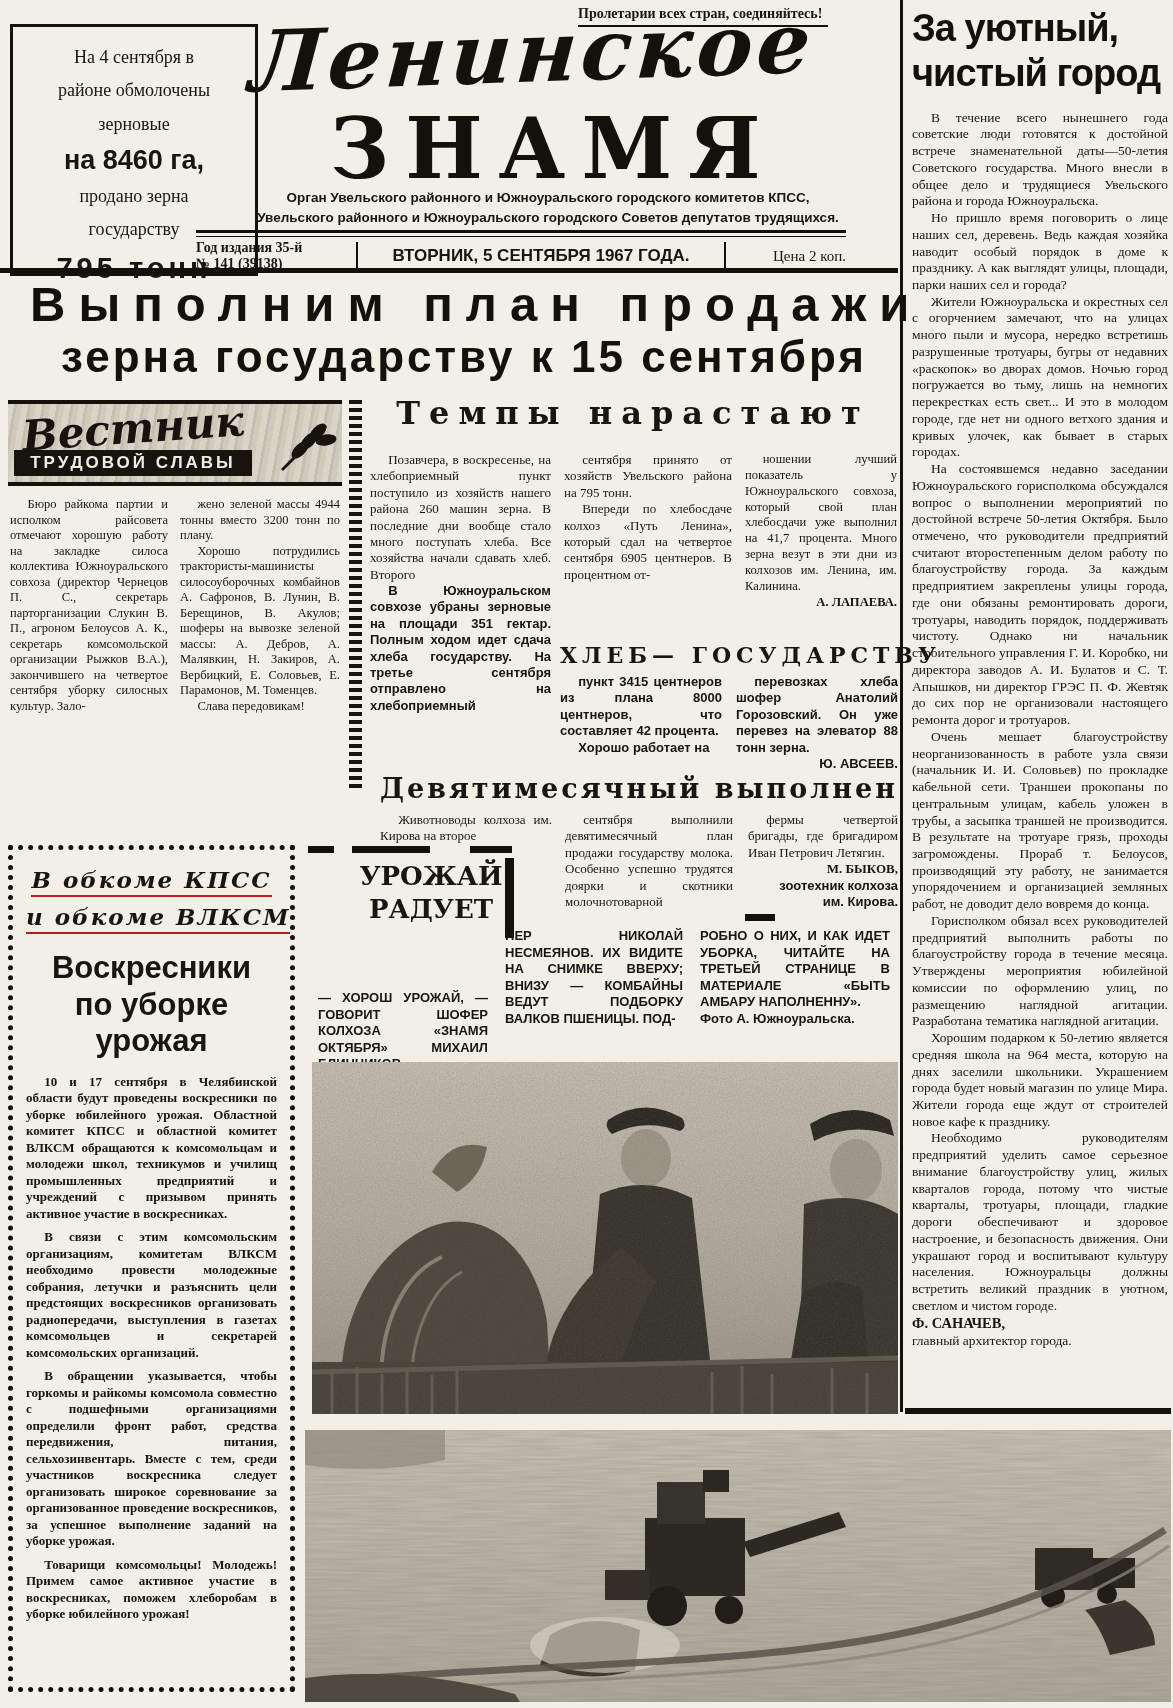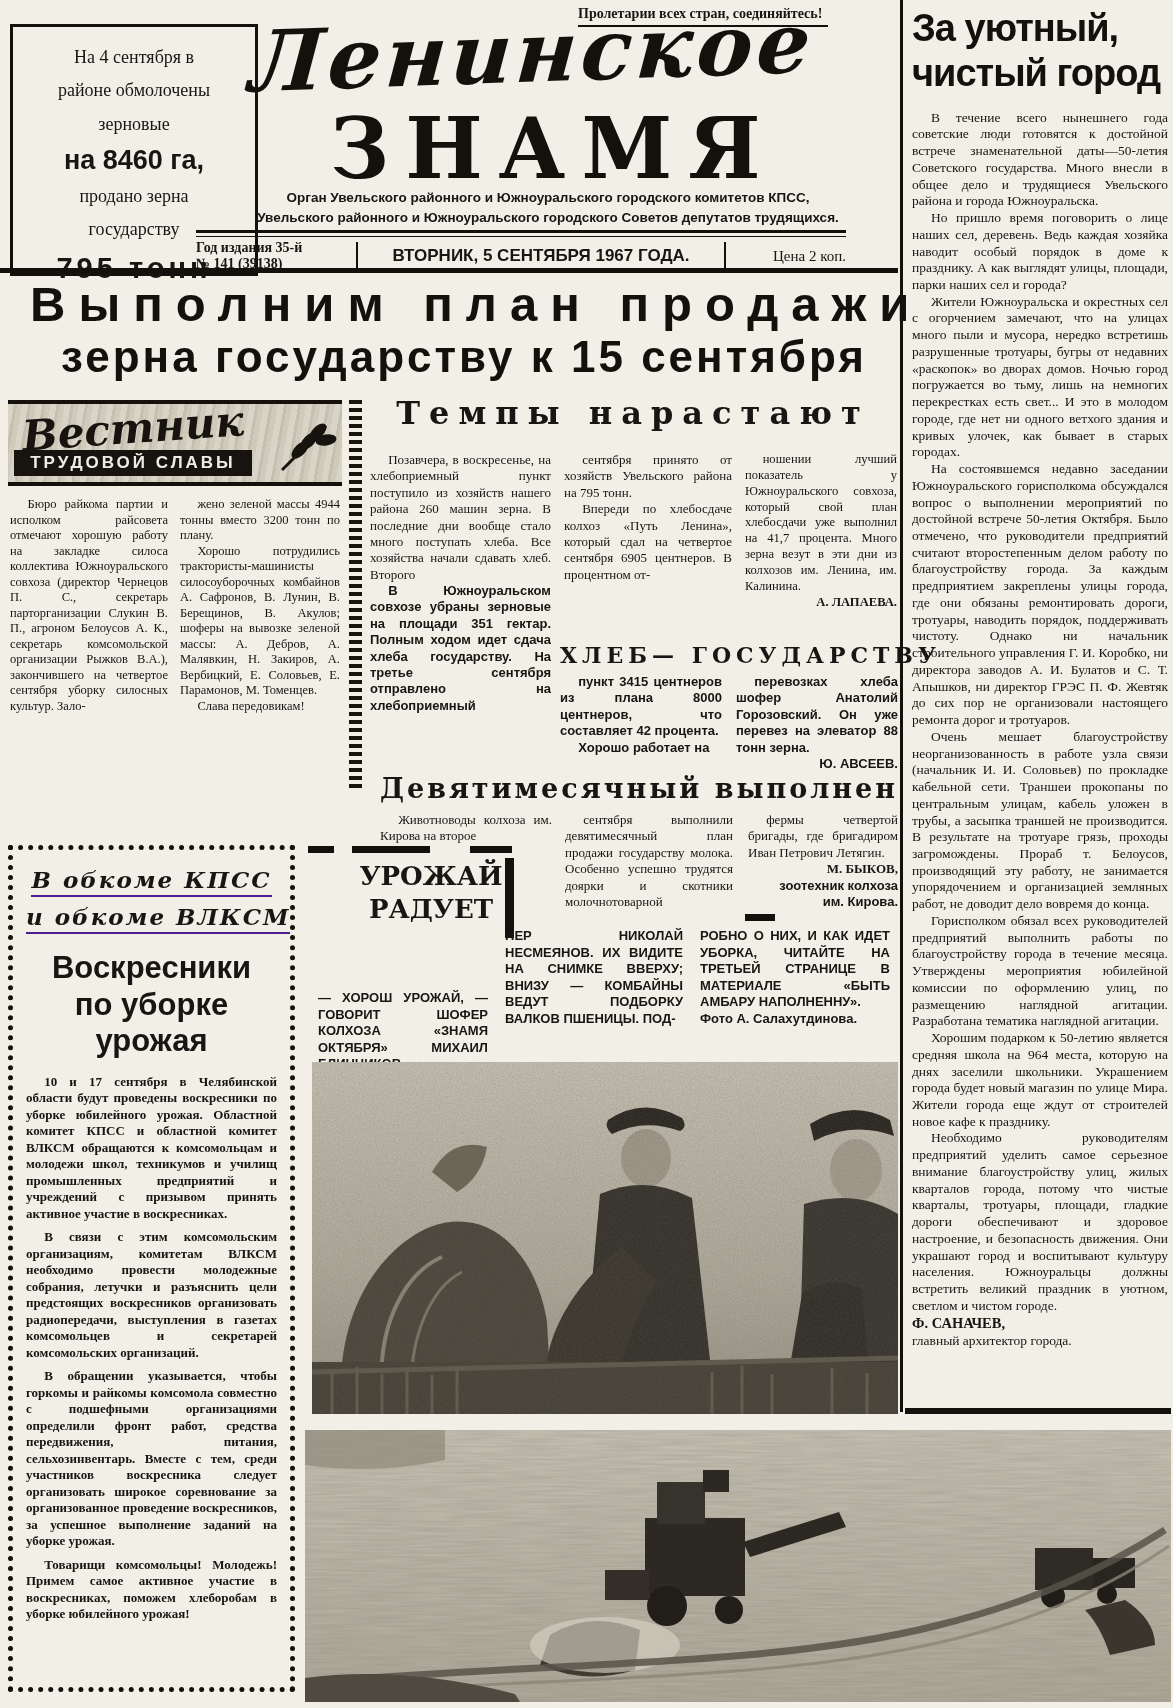--- a/index.html
+++ b/index.html
@@ -102,21 +102,21 @@
     line-height:1.18; letter-spacing:-1px; color:#14110d; margin-bottom:14px; }
   .city p { font-size:13.5px; line-height:1.24; text-align:justify; text-indent:1.4em; }
   .city .sigline { font-size:14.5px; }
   .city-endrule { left:905px; top:1408px; width:266px; height:6px; background:#14110d; }
 
   
   .obkom { left:8px; top:845px; width:287px; height:847px;
     border:5px dotted #14110d; padding:16px 13px 10px; overflow:hidden; }
   .obkom-head { text-align:center; margin-bottom:10px; }
   .obkom-head div { display:inline-block; font-family:"DejaVu Serif",serif; font-style:italic;
-    font-weight:bold; font-size:23px; letter-spacing:2px; border-bottom:2px solid #4c1d95;
+    font-weight:bold; font-size:23px; letter-spacing:2px; border-bottom:2px solid #b91c1c;
     padding-bottom:2px; margin-bottom:6px; white-space:nowrap; }
   .obkom-title { text-align:center; font-family:"Liberation Sans",sans-serif; font-weight:bold;
     font-size:31px; line-height:1.18; margin:6px 4px 14px; }
   .obkom p { font-weight:bold; font-size:13px; line-height:1.27; text-align:justify;
     text-indent:1.4em; margin-bottom:7px; }
 
   
   .photo1 { left:312px; top:1062px; width:586px; height:352px; }
   .photo2 { left:305px; top:1430px; width:866px; height:272px; }
   .photo1 svg, .photo2 svg { display:block; width:100%; height:100%; }
@@ -239,21 +239,21 @@
     <div>РАДУЕТ</div>
   </div>
   <div class="abs cap cap1">
     <p>— ХОРОШ УРОЖАЙ, — ГОВОРИТ ШОФЕР КОЛХОЗА «ЗНАМЯ ОКТЯБРЯ» МИХАИЛ БЛИННИКОВ. — ЮБИЛЕЙНЫЙ, — ДОБАВЛЯЕТ КОМБАЙ-</p>
   </div>
   <div class="abs cap cap2">
     <p>НЕР НИКОЛАЙ НЕСМЕЯНОВ. ИХ ВИДИТЕ НА СНИМКЕ ВВЕРХУ; ВНИЗУ — КОМБАЙНЫ ВЕДУТ ПОДБОРКУ ВАЛКОВ ПШЕНИЦЫ. ПОД-</p>
   </div>
   <div class="abs cap cap3">
     <p>РОБНО О НИХ, И КАК ИДЕТ УБОРКА, ЧИТАЙТЕ НА ТРЕТЬЕЙ СТРАНИЦЕ В МАТЕРИАЛЕ «БЫТЬ АМБАРУ НАПОЛНЕННУ».</p>
-    <p>Фото А. Салахутдинова.</p>
+    <p>Фото А. Южноуральска.</p>
   </div>
 
   <div class="abs photo1">
     <svg viewBox="0 0 586 352" preserveAspectRatio="none">
       <defs>
         <linearGradient id="sky1" x1="0" y1="0" x2="0" y2="1">
           <stop offset="0" stop-color="#cfc9bc"></stop>
             <stop offset="0.6" stop-color="#b7b1a3"></stop>
             <stop offset="1" stop-color="#9d978a"></stop>
         </linearGradient>

